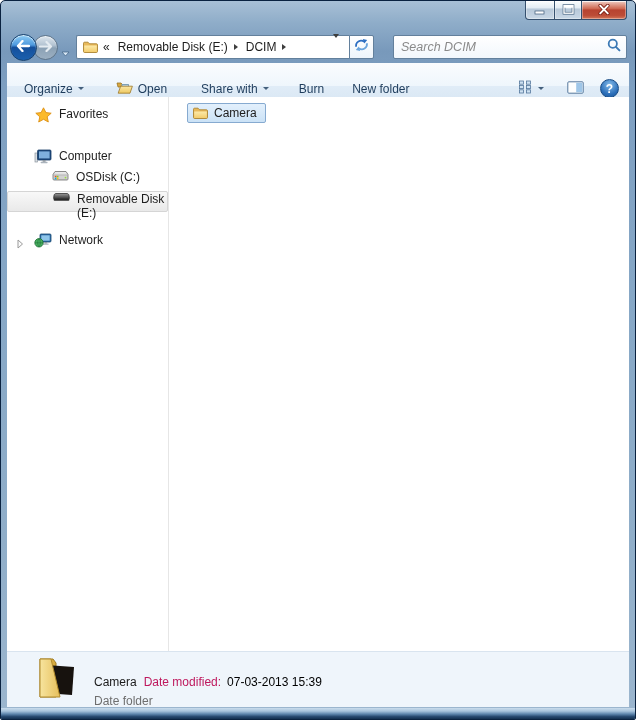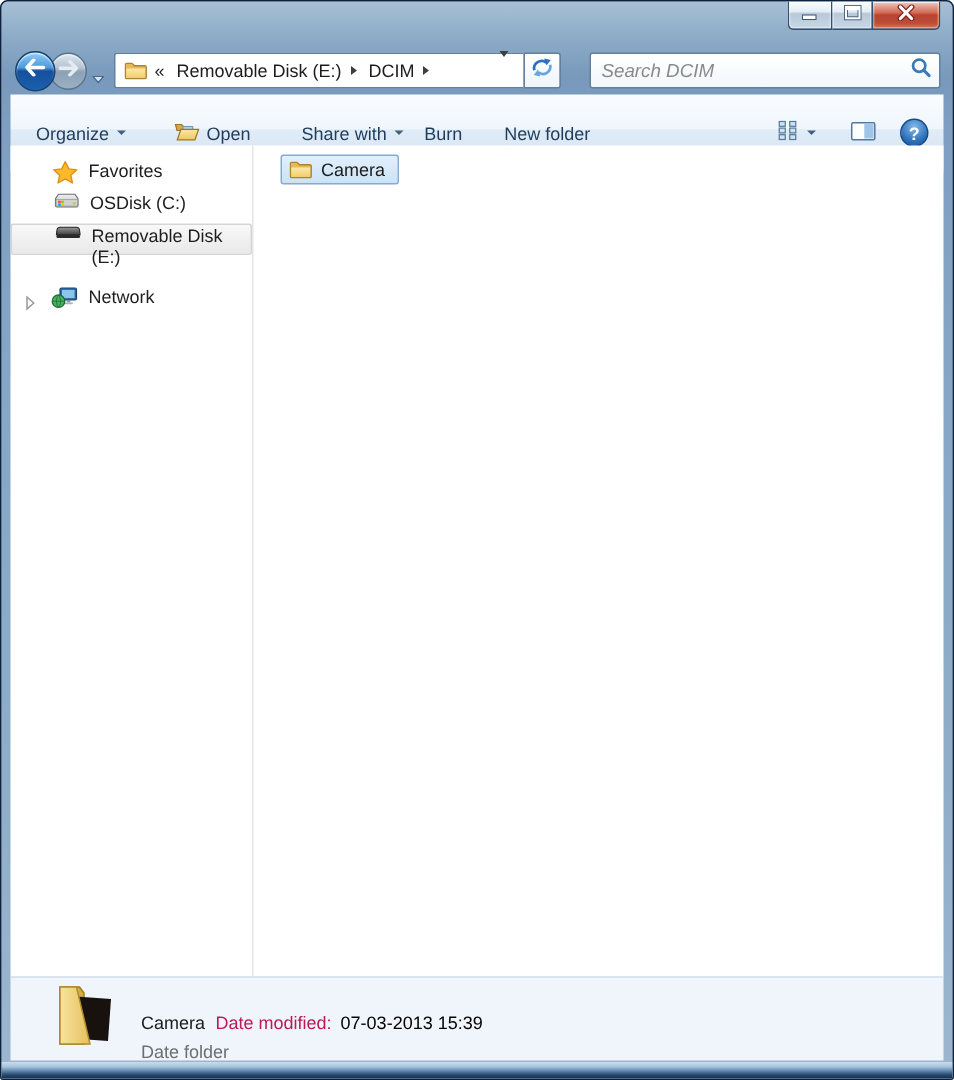--- a/index.html
+++ b/index.html
@@ -77,21 +77,21 @@
                     border-left: 3px solid transparent; border-right: 3px solid transparent; }
   .tri-right-sep  { width: 0; height: 0; border-left: 4px solid #3e3e3e;
                     border-top: 3.5px solid transparent; border-bottom: 3.5px solid transparent; }
 
   
   .content { position: absolute; top: 96px; left: 6px; right: 6px; bottom: 68px;
              background: #fff; display: flex; }
   .sidebar { width: 161px; padding-top: 10px; font-size: 12px; color: #1e1e1e; }
   .sb-row { height: 21px; display: flex; align-items: flex-start; gap: 7px;
             padding-left: 27px; position: relative; }
-  .sb-row.child { padding-left: 28px; }
+  .sb-row.child { padding-left: 44px; }
   .sb-row.gap { margin-top: 21px; }
   .sb-row.selected { background: linear-gradient(180deg,#f8f8f8 0%,#e9e9e9 100%);
             border: 1px solid #d5d5d5; border-radius: 2px; }
   .expander { position: absolute; left: 10px; top: 5px; }
   .sb-icon { display: flex; width: 18px; justify-content: center; flex: none; }
   .pane-divider { width: 1px; background: #e6e6e6; }
   .main-pane { flex: 1; padding: 6px 0 0 18px; }
   .file-tile { display: inline-flex; align-items: center; gap: 5px;
             padding: 2px 8px 2px 3px; border: 1px solid #86aad0; border-radius: 2px;
             background: linear-gradient(180deg,#e3f0fc 0%,#cbe2f6 100%);
@@ -235,21 +235,21 @@
             <rect x="6" y="3.4" width="6.5" height="4" fill="#bcd9f0" stroke="#6b97bd" stroke-width=".7"></rect>
             <path d="M2.2 12.2 L4.6 5.2 H16.4 L14 12.2 Z" fill="url(#gof)" stroke="#9a7526" stroke-width=".8"></path>
           </svg>
       </span>
       <span>Open</span>
     </div>
     <div class="tb-item" style="margin-left:20px">
       <span>Share with</span>
       <span class="tri-down-tb"></span>
     </div>
-    <div class="tb-item" style="">
+    <div class="tb-item" style="margin-left:16px">
       <span>Burn</span>
     </div>
     <div class="tb-item" style="margin-left:14px">
       <span>New folder</span>
     </div>
 
     <div class="tb-right">
       <div class="tb-item">
         <span>
           <svg width="16" height="14" viewBox="0 0 16 14">
@@ -285,20 +285,32 @@
       <div class="sb-row">
         <span class="sb-icon">
           <svg width="17" height="16" viewBox="0 0 17 16">
               <polygon points="8.5,0.8 10.9,5.6 16.2,6.2 12.2,9.8 13.3,15 8.5,12.3 3.7,15 4.8,9.8 0.8,6.2 6.1,5.6" fill="#fcba2a" stroke="#dc8f13" stroke-width="0.9" stroke-linejoin="round"></polygon>
             </svg>
         </span>
         <span>Favorites</span>
       </div>
 
 
+      <div class="sb-row gap">
+        <span class="sb-icon">
+          <svg width="18" height="15" viewBox="0 0 18 15">
+              <rect x="1" y="4" width="2.6" height="9" fill="#d8dde2" stroke="#8d969e" stroke-width=".7"></rect>
+              <rect x="3.6" y="1" width="13.4" height="10" rx="1" fill="#1f4a7c" stroke="#143a64" stroke-width=".8"></rect>
+              <rect x="5" y="2.4" width="10.6" height="7" fill="#7fb0dd"></rect>
+              <rect x="8.6" y="11" width="3" height="1.8" fill="#8d969e"></rect>
+              <rect x="6.6" y="12.8" width="7" height="1.4" rx=".6" fill="#aab3bc"></rect>
+            </svg>
+        </span>
+        <span>Computer</span>
+      </div>
 
       <div class="sb-row child">
         <span class="sb-icon">
           <svg width="17" height="12" viewBox="0 0 17 12">
               <defs>
                 <linearGradient id="ghd" x1="0" y1="0" x2="0" y2="1">
                   <stop offset="0" stop-color="#f0f0f0"></stop>
                   <stop offset="1" stop-color="#b9b9b9"></stop>
                 </linearGradient>
               </defs>

